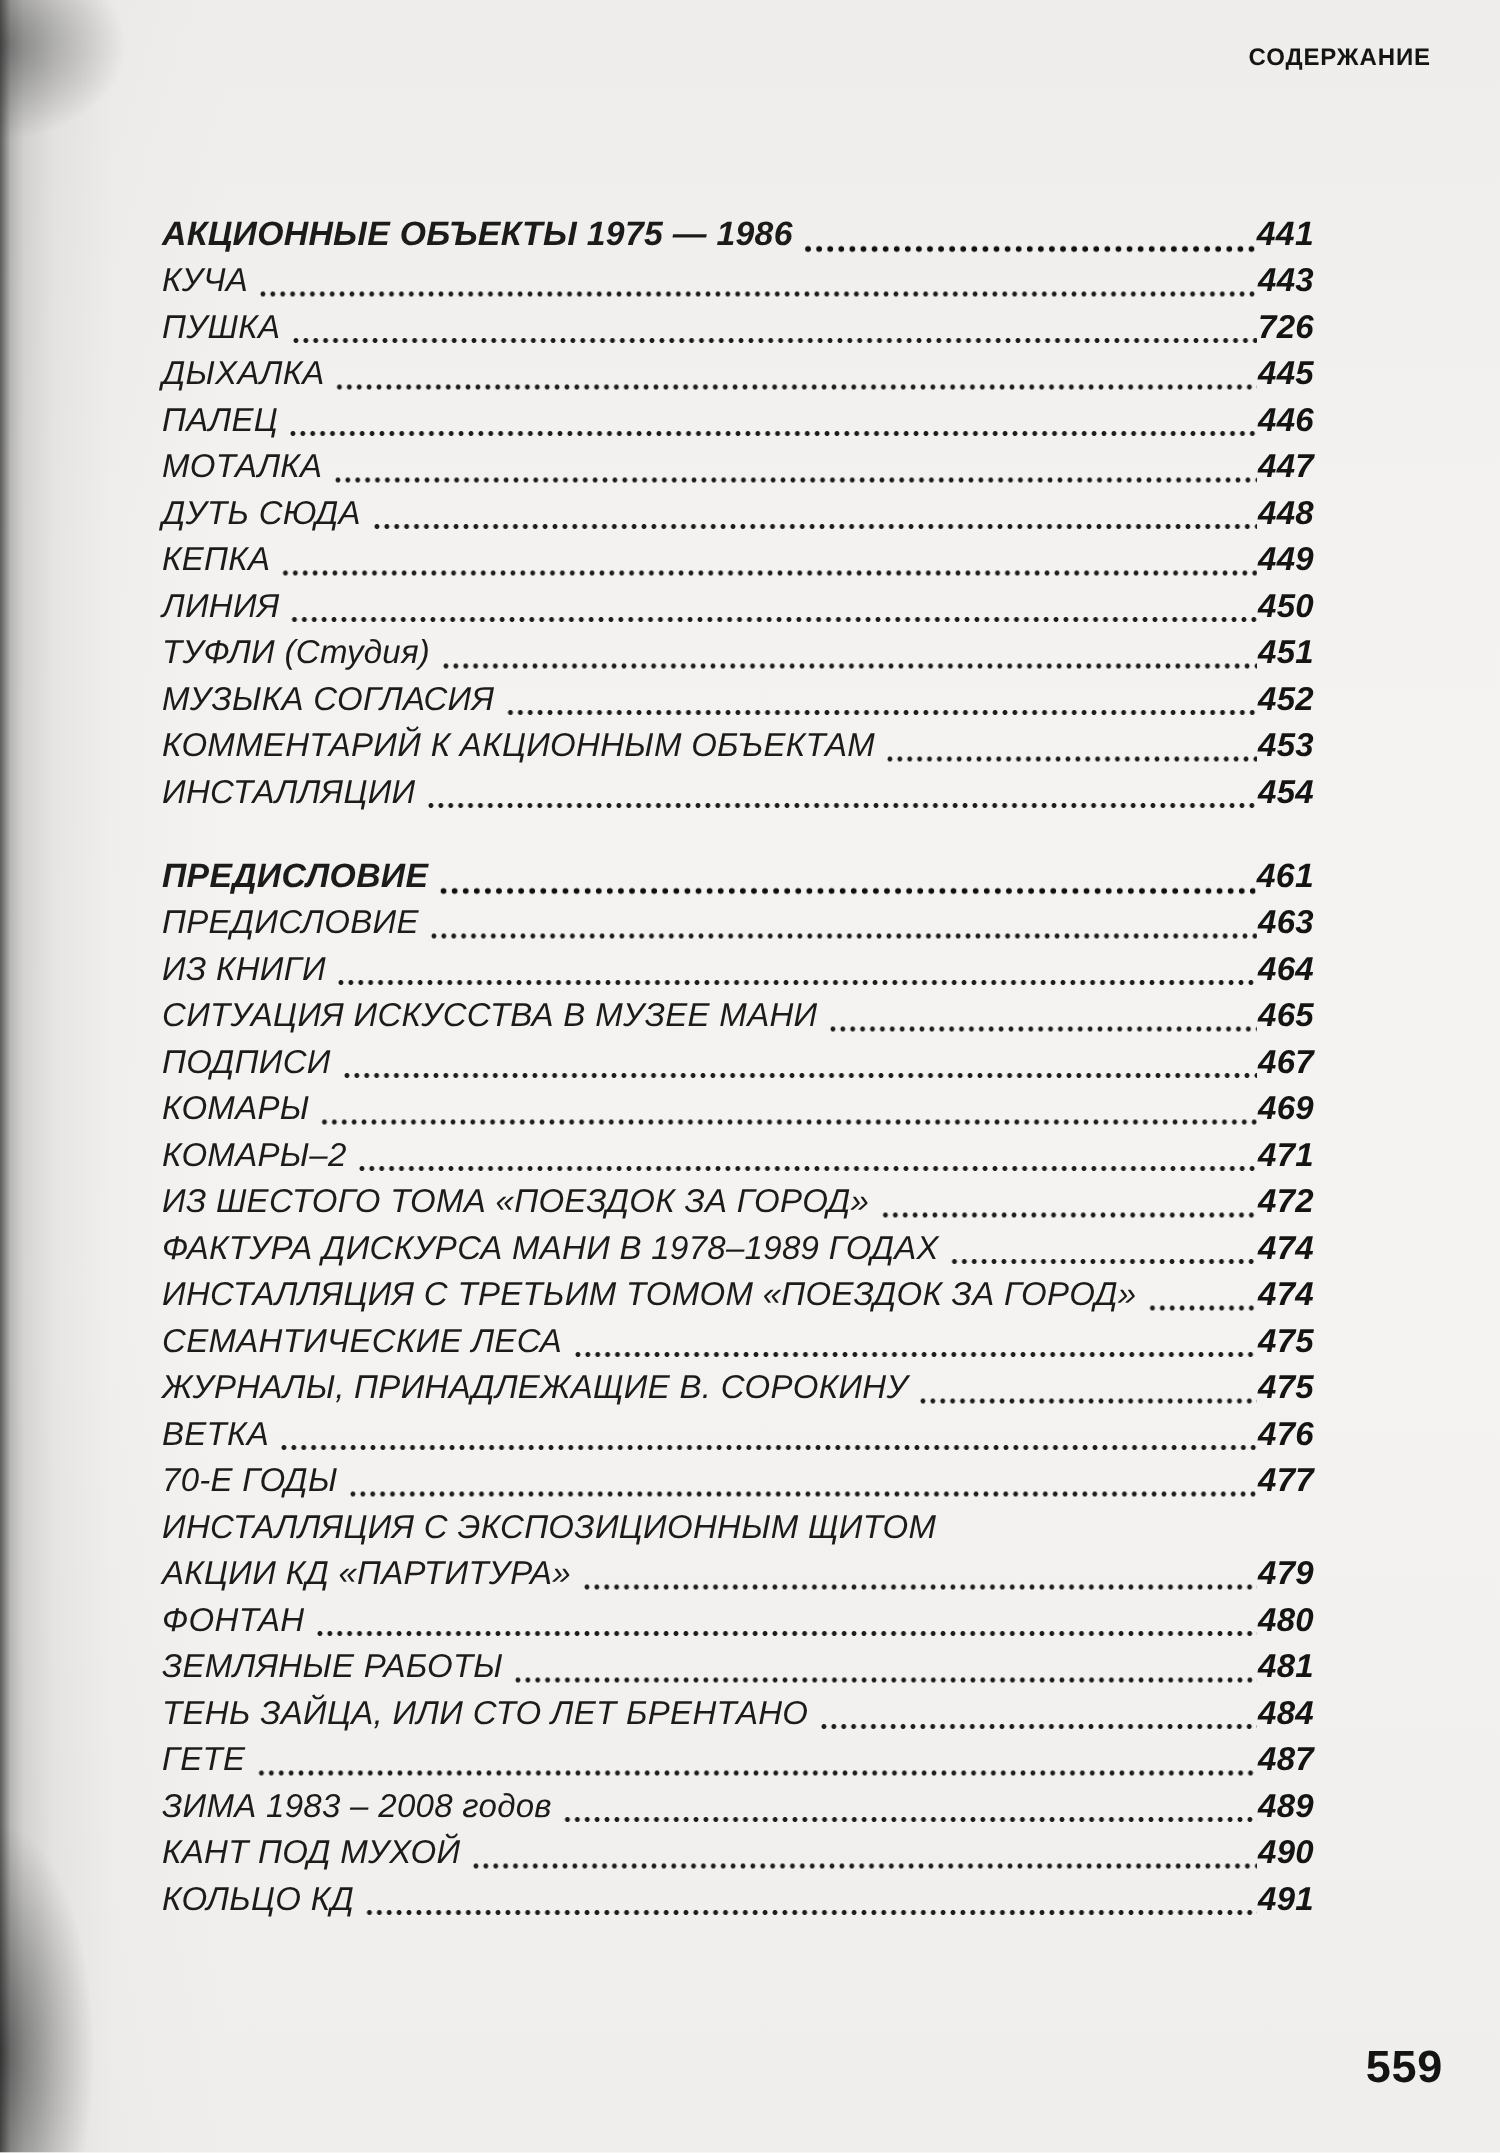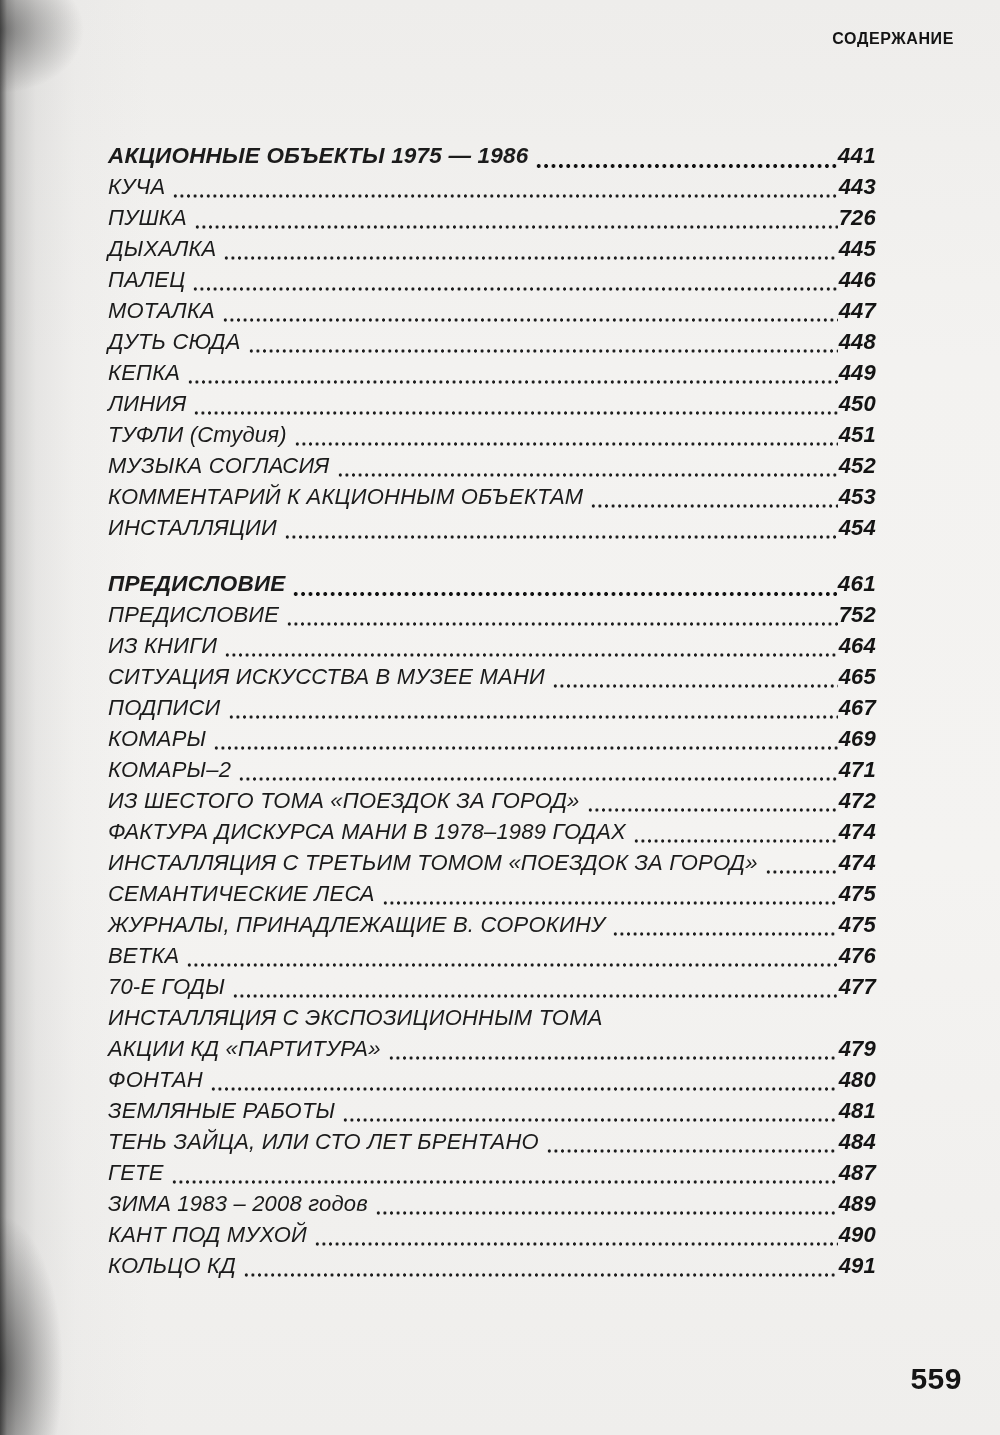--- a/index.html
+++ b/index.html
@@ -159,21 +159,21 @@
       </section>
       <section class="toc-section">
         <div class="toc-row heading">
           <span class="label">ПРЕДИСЛОВИЕ</span>
           <span class="leader"></span>
           <span class="num">461</span>
         </div>
         <div class="toc-row">
           <span class="label">ПРЕДИСЛОВИЕ</span>
           <span class="leader"></span>
-          <span class="num">752</span>
+          <span class="num">463</span>
         </div>
         <div class="toc-row">
           <span class="label">ИЗ КНИГИ</span>
           <span class="leader"></span>
           <span class="num">464</span>
         </div>
         <div class="toc-row">
           <span class="label">СИТУАЦИЯ ИСКУССТВА В МУЗЕЕ МАНИ</span>
           <span class="leader"></span>
           <span class="num">465</span>
@@ -222,21 +222,21 @@
           <span class="label">ВЕТКА</span>
           <span class="leader"></span>
           <span class="num">476</span>
         </div>
         <div class="toc-row">
           <span class="label">70-Е ГОДЫ</span>
           <span class="leader"></span>
           <span class="num">477</span>
         </div>
         <div class="toc-row">
-          <span class="label">ИНСТАЛЛЯЦИЯ С ЭКСПОЗИЦИОННЫМ ТОМА</span>
+          <span class="label">ИНСТАЛЛЯЦИЯ С ЭКСПОЗИЦИОННЫМ ЩИТОМ</span>
         </div>
         <div class="toc-row">
           <span class="label">АКЦИИ КД «ПАРТИТУРА»</span>
           <span class="leader"></span>
           <span class="num">479</span>
         </div>
         <div class="toc-row">
           <span class="label">ФОНТАН</span>
           <span class="leader"></span>
           <span class="num">480</span>

